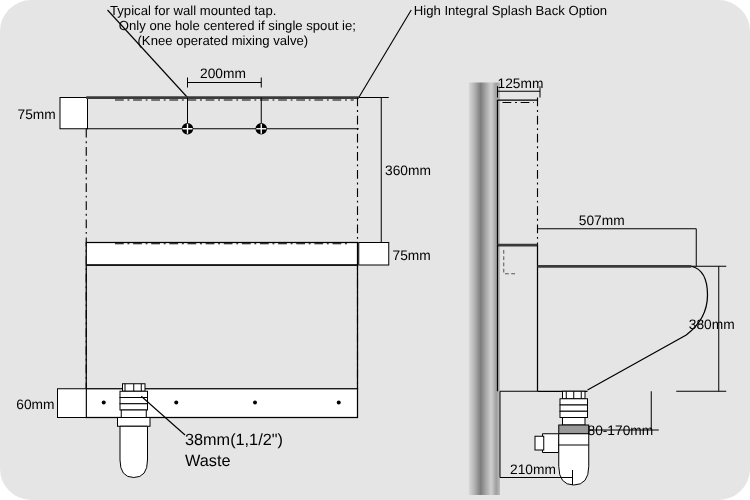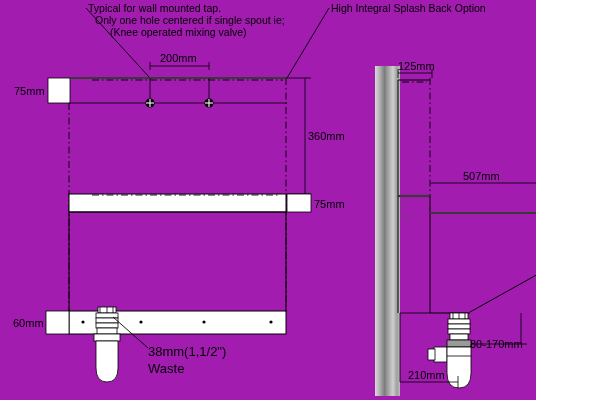--- a/index.html
+++ b/index.html
@@ -5,24 +5,25 @@
   html, body {
     margin: 0;
     padding: 0;
     background: #ffffff;
   }
   body {
     font-family: "Liberation Sans", sans-serif;
   }
   #drawing-root {
     position: relative;
-    width: 536px;
+    width: 600px;
     height: 400px;
-    background: #a21caf;
+    background: #e5e5e5;
     overflow: hidden;
+    border-radius: 25px;
   }
   #drawing-svg {
     position: absolute;
     left: 0;
     top: 0;
     width: 600px;
     height: 400px;
     display: block;
   }
   .dim-text {

